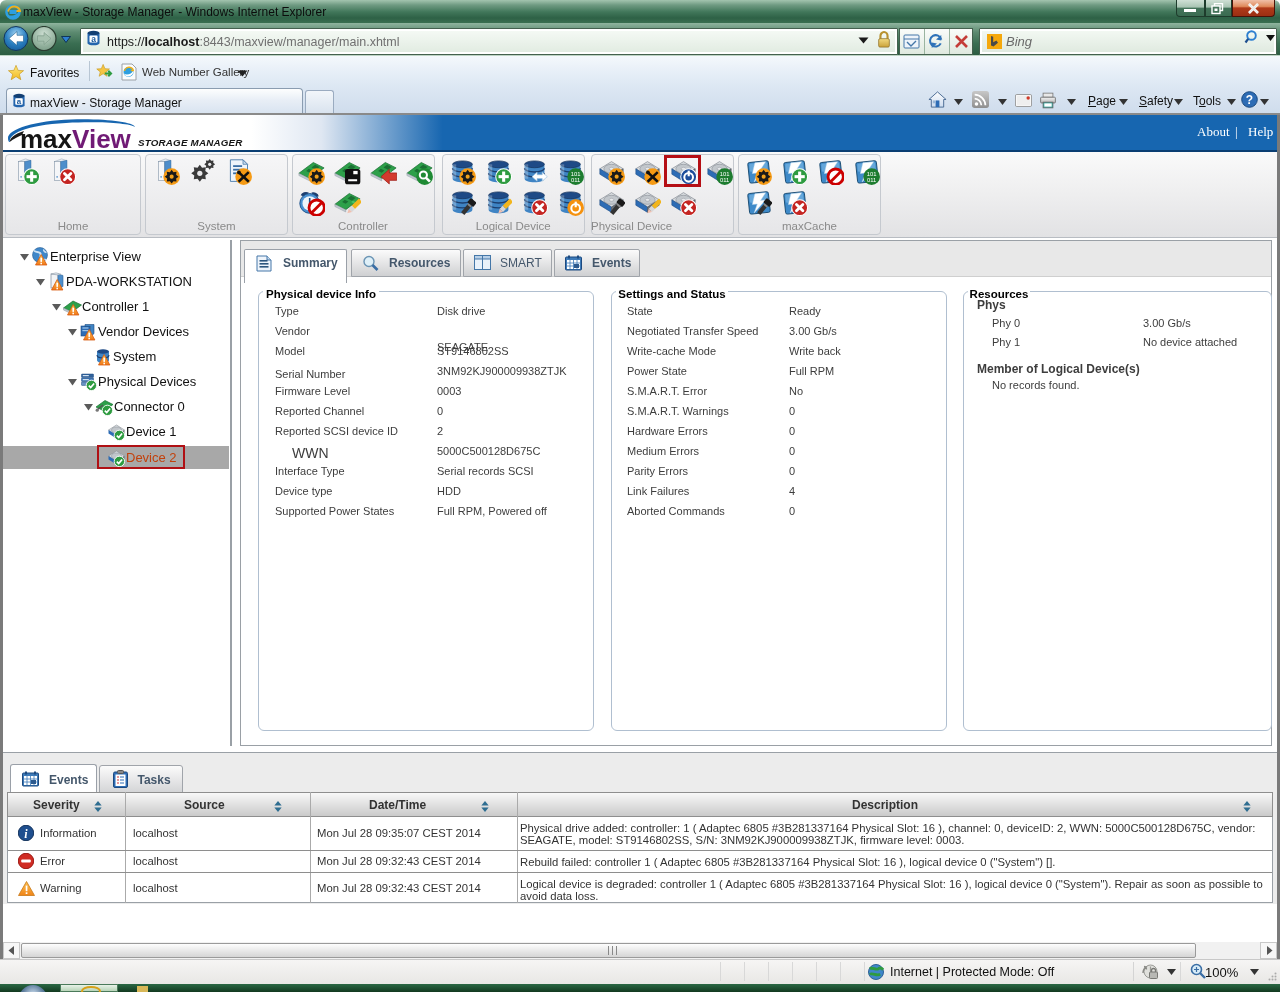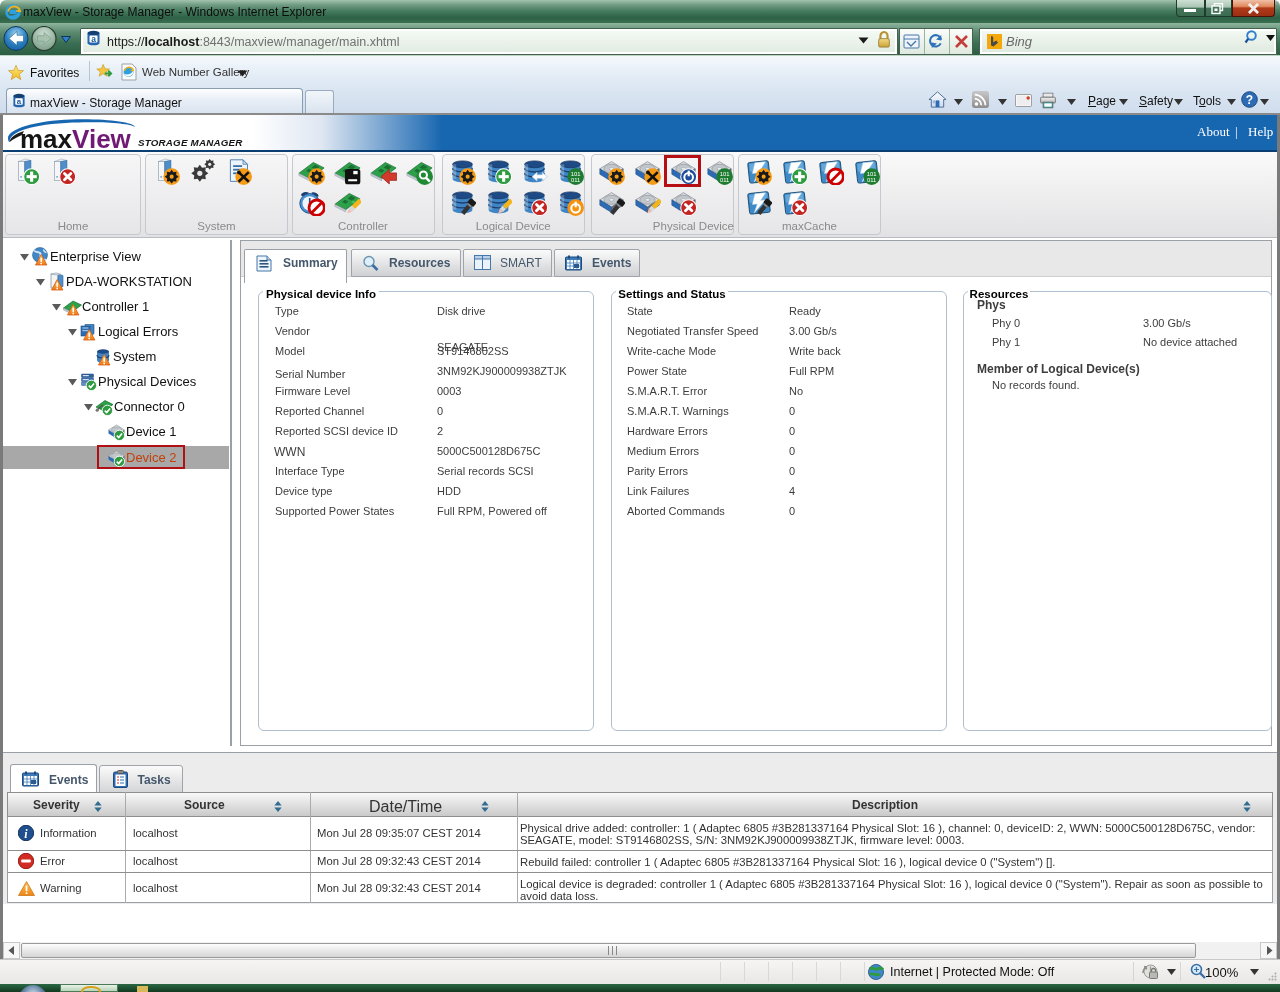--- a/index.html
+++ b/index.html
@@ -234,21 +234,21 @@
 <div class="abs" style="left:3px;top:152px;width:1274px;height:86px;background:linear-gradient(#fafafa,#e2e2e4);border-bottom:1px solid #b8bcc2"></div>
 <div class="abs" style="left:5px;top:153.5px;width:136px;height:81px;background:linear-gradient(#f6f6f7,#e6e6e8);border:1px solid #c5c9cf;border-radius:4px"></div>
 <div class="abs" style="left:5px;top:220px;width:136px;text-align:center;font-size:11.5px;color:#8a8a8a">Home</div>
 <div class="abs" style="left:145px;top:153.5px;width:143px;height:81px;background:linear-gradient(#f6f6f7,#e6e6e8);border:1px solid #c5c9cf;border-radius:4px"></div>
 <div class="abs" style="left:145px;top:220px;width:143px;text-align:center;font-size:11.5px;color:#8a8a8a">System</div>
 <div class="abs" style="left:291.5px;top:153.5px;width:143px;height:81px;background:linear-gradient(#f6f6f7,#e6e6e8);border:1px solid #c5c9cf;border-radius:4px"></div>
 <div class="abs" style="left:291.5px;top:220px;width:143px;text-align:center;font-size:11.5px;color:#8a8a8a">Controller</div>
 <div class="abs" style="left:441.5px;top:153.5px;width:143.5px;height:81px;background:linear-gradient(#f6f6f7,#e6e6e8);border:1px solid #c5c9cf;border-radius:4px"></div>
 <div class="abs" style="left:441.5px;top:220px;width:143.5px;text-align:center;font-size:11.5px;color:#8a8a8a">Logical Device</div>
 <div class="abs" style="left:591px;top:153.5px;width:143px;height:81px;background:linear-gradient(#f6f6f7,#e6e6e8);border:1px solid #c5c9cf;border-radius:4px"></div>
-<div class="abs" style="left:591px;top:220px;width:143px;text-align:right;font-size:11.5px;color:#8a8a8a">Physical Device</div>
+<div class="abs" style="left:591px;top:220px;width:143px;text-align:left;font-size:11.5px;color:#8a8a8a">Physical Device</div>
 <div class="abs" style="left:738px;top:153.5px;width:143px;height:81px;background:linear-gradient(#f6f6f7,#e6e6e8);border:1px solid #c5c9cf;border-radius:4px"></div>
 <div class="abs" style="left:738px;top:220px;width:143px;text-align:center;font-size:11.5px;color:#8a8a8a">maxCache</div>
 <svg class="abs" style="left:13px;top:158px" width="27" height="27" viewBox="0 0 30 30">
     <polygon points="6,4 14,1 20,3 12,6" fill="#e8edf2" stroke="#8899aa" stroke-width="0.5"></polygon>
     <rect x="6" y="4" width="7" height="21" fill="#f5f6f8" stroke="#8899aa" stroke-width="0.7"></rect>
     <polygon points="13,4 20,2.5 20,22 13,25" fill="#4d8ecb" stroke="#33669b" stroke-width="0.5"></polygon>
     <circle cx="9" cy="21" r="0.9" fill="#4d8ecb"></circle>
     <g transform="translate(11.5,11.5) scale(1.42)">
       <circle cx="6.5" cy="6.5" r="6.2" fill="#2e9b40" stroke="#fff" stroke-width="0.8"></circle>
       <rect x="5.3" y="2.5" width="2.4" height="8" fill="#fff"></rect>
@@ -675,21 +675,21 @@
         <rect x="3.4" y="6.4" width="6" height="1.2" fill="#9cc4e8"></rect>
         <rect x="3.4" y="9" width="6" height="1.2" fill="#9cc4e8"></rect>
         <path d="M6,3.5 L15,3.5 L15,12 C15,13.5 13,14.5 11.5,14.5 L11.5,5.5 L6,5.5 Z" fill="#3f84c4" stroke="#1d4a80" stroke-width="0.6"></path>
       </g>
       <g transform="translate(4.5,7.5)">
         <polygon points="5.7,0 11.4,10.5 0,10.5" fill="url(#twg)" stroke="#d85c10" stroke-width="0.8"></polygon>
         <rect x="4.9" y="3.2" width="1.6" height="4.2" fill="#fff"></rect>
         <rect x="4.9" y="8.2" width="1.6" height="1.6" fill="#fff"></rect>
       </g>
     </svg></div>
-<div class="abs" style="left:98px;top:324.0px;font-size:13px;color:#111">Logical Errors</div>
+<div class="abs" style="left:98px;top:324.0px;font-size:13px;color:#111">Vendor Devices</div>
 <div class="abs" style="left:94px;top:347.0px"><svg width="19" height="19" viewBox="0 0 19 19">
       <path d="M3,4.5 L3,13 C3,14.8 5.7,16 9,16 C12.3,16 15,14.8 15,13 L15,4.5 Z" fill="#3f84c4"></path>
       <path d="M3,8 C3,9.8 5.7,11 9,11 C12.3,11 15,9.8 15,8" fill="none" stroke="#1c3e6e" stroke-width="1.1"></path>
       <ellipse cx="9" cy="4.5" rx="6" ry="2.2" fill="#1e4a86"></ellipse>
       <g transform="translate(4.5,7.5)">
         <polygon points="5.7,0 11.4,10.5 0,10.5" fill="url(#twg)" stroke="#d85c10" stroke-width="0.8"></polygon>
         <rect x="4.9" y="3.2" width="1.6" height="4.2" fill="#fff"></rect>
         <rect x="4.9" y="8.2" width="1.6" height="1.6" fill="#fff"></rect>
       </g>
     </svg></div>
@@ -792,21 +792,21 @@
 <div class="abs" style="left:275px;top:345px;font-size:11px;color:#3d3d3d">Model</div>
 <div class="abs" style="left:437px;top:345px;font-size:11px;color:#3d3d3d">ST9146802SS</div>
 <div class="abs" style="left:275px;top:368px;font-size:11px;color:#3d3d3d">Serial Number</div>
 <div class="abs" style="left:437px;top:365px;font-size:11px;color:#3d3d3d">3NM92KJ900009938ZTJK</div>
 <div class="abs" style="left:275px;top:385px;font-size:11px;color:#3d3d3d">Firmware Level</div>
 <div class="abs" style="left:437px;top:385px;font-size:11px;color:#3d3d3d">0003</div>
 <div class="abs" style="left:275px;top:405px;font-size:11px;color:#3d3d3d">Reported Channel</div>
 <div class="abs" style="left:437px;top:405px;font-size:11px;color:#3d3d3d">0</div>
 <div class="abs" style="left:275px;top:425px;font-size:11px;color:#3d3d3d">Reported SCSI device ID</div>
 <div class="abs" style="left:437px;top:425px;font-size:11px;color:#3d3d3d">2</div>
-<div class="abs" style="left:274px;top:445px;font-size:12px;color:#3d3d3d">WWN</div>
+<div class="abs" style="left:292px;top:445px;font-size:14px;color:#3d3d3d">WWN</div>
 <div class="abs" style="left:437px;top:445px;font-size:11px;color:#3d3d3d">5000C500128D675C</div>
 <div class="abs" style="left:275px;top:465px;font-size:11px;color:#3d3d3d">Interface Type</div>
 <div class="abs" style="left:437px;top:465px;font-size:11px;color:#3d3d3d">Serial records SCSI</div>
 <div class="abs" style="left:275px;top:485px;font-size:11px;color:#3d3d3d">Device type</div>
 <div class="abs" style="left:437px;top:485px;font-size:11px;color:#3d3d3d">HDD</div>
 <div class="abs" style="left:275px;top:505px;font-size:11px;color:#3d3d3d">Supported Power States</div>
 <div class="abs" style="left:437px;top:505px;font-size:11px;color:#3d3d3d">Full RPM, Powered off</div>
 <div class="abs" style="left:627px;top:305px;font-size:11px;color:#3d3d3d">State</div>
 <div class="abs" style="left:789px;top:305px;font-size:11px;color:#3d3d3d">Ready</div>
 <div class="abs" style="left:627px;top:325px;font-size:11px;color:#3d3d3d">Negotiated Transfer Speed</div>
@@ -861,21 +861,21 @@
 <div class="abs" style="left:33px;top:798px;font-size:12px;font-weight:bold;color:#333">Severity</div>
 <div class="abs" style="left:93px;top:798px"><svg width="10" height="11" viewBox="0 0 11 12">
       <path d="M5.5,0 L9.5,5 L1.5,5 Z" fill="#2f6e91"></path>
       <path d="M5.5,12 L9.5,7 L1.5,7 Z" fill="#2f6e91"></path>
     </svg></div>
 <div class="abs" style="left:184px;top:798px;font-size:12px;font-weight:bold;color:#333">Source</div>
 <div class="abs" style="left:273px;top:798px"><svg width="10" height="11" viewBox="0 0 11 12">
       <path d="M5.5,0 L9.5,5 L1.5,5 Z" fill="#2f6e91"></path>
       <path d="M5.5,12 L9.5,7 L1.5,7 Z" fill="#2f6e91"></path>
     </svg></div>
-<div class="abs" style="left:369px;top:798px;font-size:16px;font-weight:normal;color:#333">Date/Time</div>
+<div class="abs" style="left:369px;top:798px;font-size:12px;font-weight:bold;color:#333">Date/Time</div>
 <div class="abs" style="left:480px;top:798px"><svg width="10" height="11" viewBox="0 0 11 12">
       <path d="M5.5,0 L9.5,5 L1.5,5 Z" fill="#2f6e91"></path>
       <path d="M5.5,12 L9.5,7 L1.5,7 Z" fill="#2f6e91"></path>
     </svg></div>
 <div class="abs" style="left:852px;top:798px;font-size:12px;font-weight:bold;color:#333">Description</div>
 <div class="abs" style="left:1242px;top:798px"><svg width="10" height="11" viewBox="0 0 11 12">
       <path d="M5.5,0 L9.5,5 L1.5,5 Z" fill="#2f6e91"></path>
       <path d="M5.5,12 L9.5,7 L1.5,7 Z" fill="#2f6e91"></path>
     </svg></div>
 <div class="abs" style="left:125px;top:792px;width:1px;height:111px;background:#aaa"></div>

